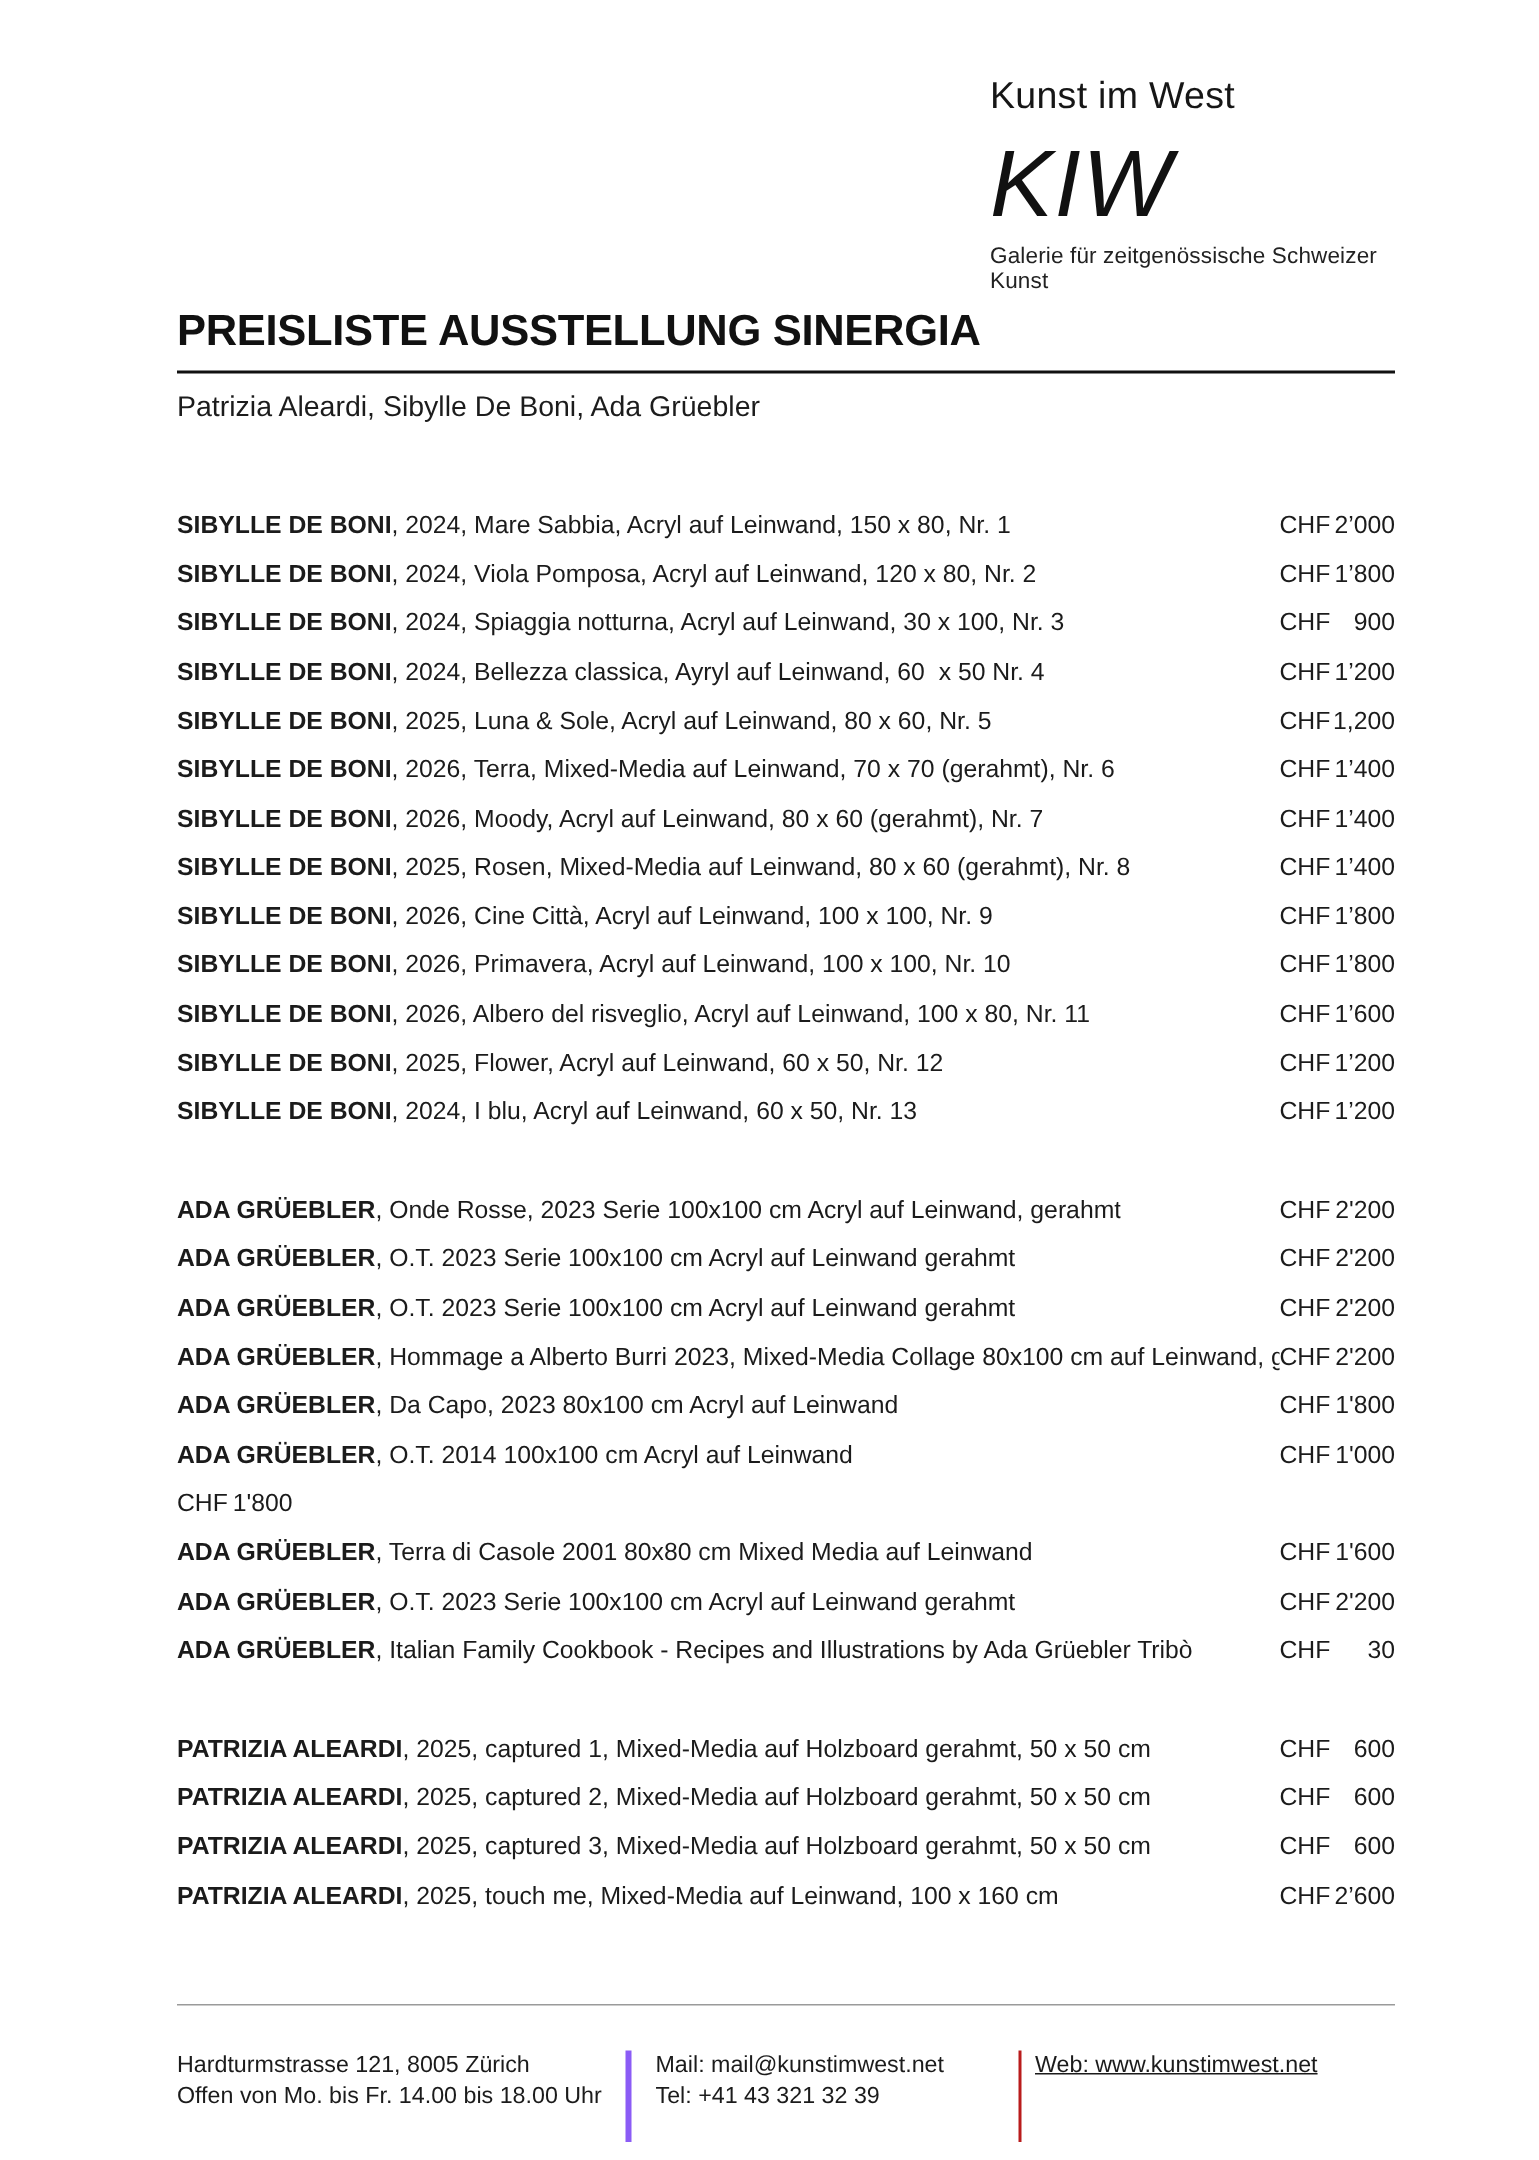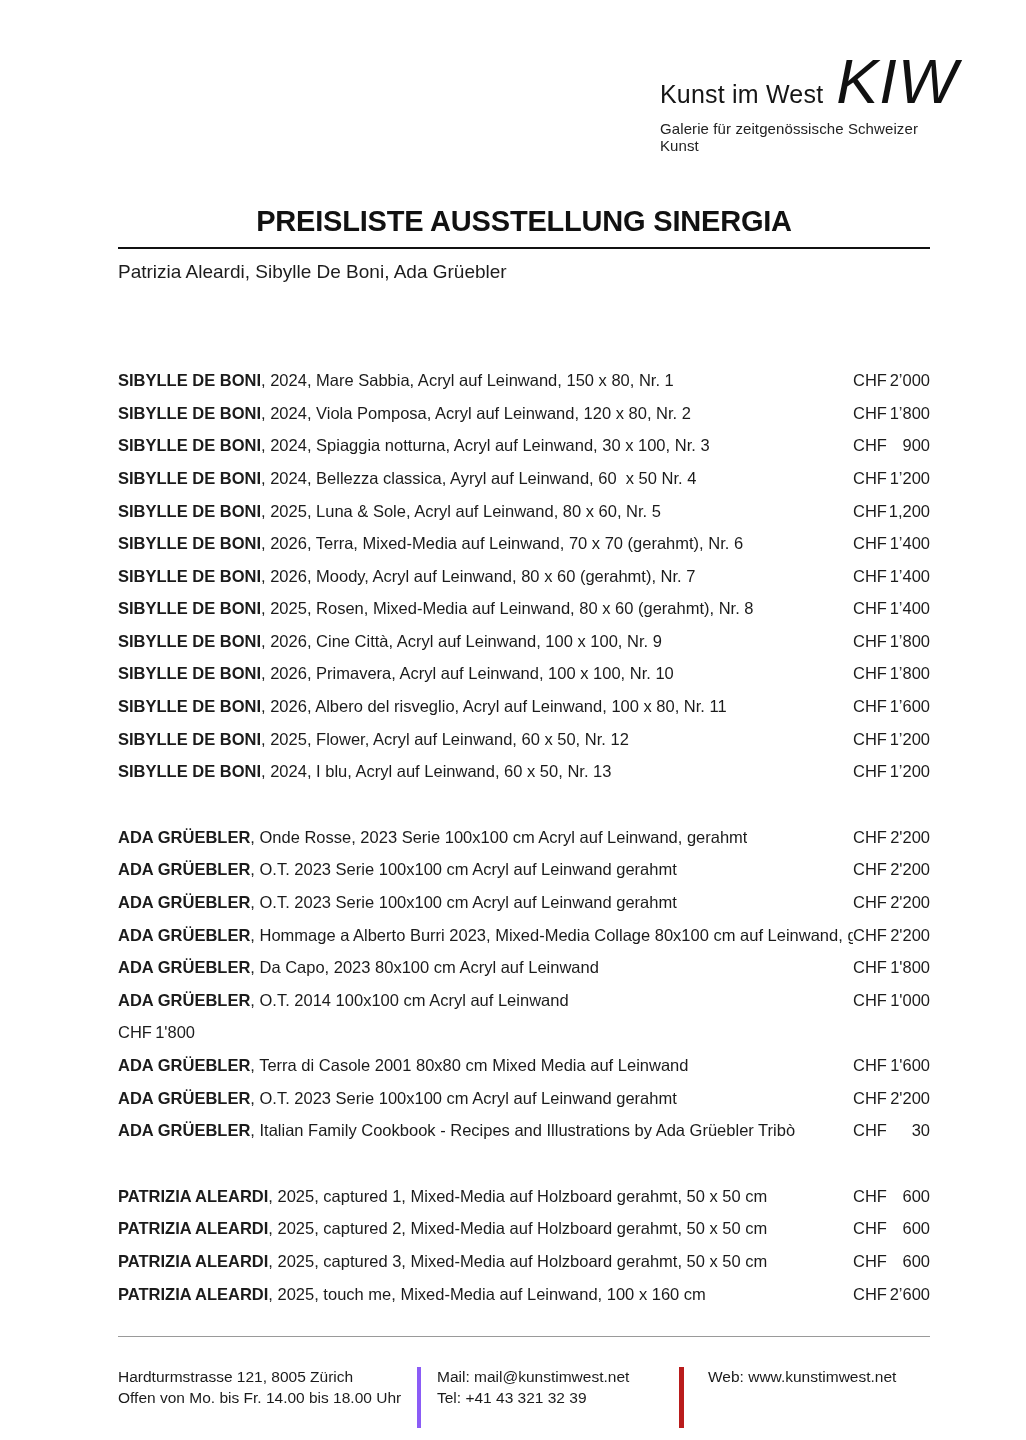--- a/index.html
+++ b/index.html
@@ -10,64 +10,63 @@
     font-family:"Liberation Sans", sans-serif;
     color:#1c1c1c;
     overflow:hidden;
   }
 
   
   .brand {
     position:absolute; left:660px; top:50px; width:300px;
   }
   .brand-row {
-    display:flex; align-items:baseline; gap:13px;
+    display:flex; align-items:baseline; gap:13px;flex-direction:column;
   }
   .brand-text { font-size:25px; letter-spacing:0.2px; color:#161616; }
   .brand-logo {
     font-size:63px; font-style:italic; letter-spacing:1px;
     color:#111; line-height:1;
   }
   .brand-sub {
     margin-top:7px; font-size:15px; font-weight:bold; letter-spacing:0.1px; color:#222;
     font-weight:500;
   }
 
   
   .main { position:absolute; left:118px; top:205px; width:812px; }
   .page-title {
     font-size:29px; font-weight:bold; letter-spacing:-0.2px; color:#111;
     line-height:1.15;
-    text-align:center;
   }
   .title-rule { border-bottom:2px solid #111; margin-top:9px; }
   .artists-line { margin-top:12px; font-size:19px; color:#1c1c1c; }
 
-  .price-list { margin-top:81px; }
+  .price-list { margin-top:51px; }
   .section + .section { margin-top:33px; }
   .row {
     height:32.6px;
     display:flex; justify-content:space-between; align-items:center;
     font-size:16.5px; white-space:pre; color:#1b1b1b;
   }
   .row .desc { overflow:hidden; }
   .row .artist { font-weight:bold; }
   .price {
     width:77px; flex:none;
     display:flex; justify-content:space-between;
   }
 
   
   .footer { position:absolute; left:118px; top:1336px; width:812px; }
   .footer-rule { height:1px; background:#9a9a9a; }
   .footer-cols { display:flex; margin-top:30px; }
   .fcol { font-size:15.5px; line-height:20.5px; color:#1b1b1b; padding-bottom:20px; }
   .fcol-1 { width:299px; }
   .fcol-2 { width:242px; border-left:4px solid #8b5cf6; padding-left:16px; }
-  .fcol-3 { flex:1; border-left:5px solid #b91c1c; padding-left:24px; }
+  .fcol-3 { flex:1; border-left:2px solid #b91c1c; padding-left:9px;text-decoration:underline; }
 </style>
 </head>
 <body>
 
 <div class="brand">
   <div class="brand-row">
     <span class="brand-text">Kunst im West</span>
     <span class="brand-logo">KIW</span>
   </div>
   <div class="brand-sub">Galerie für zeitgenössische Schweizer Kunst</div>

